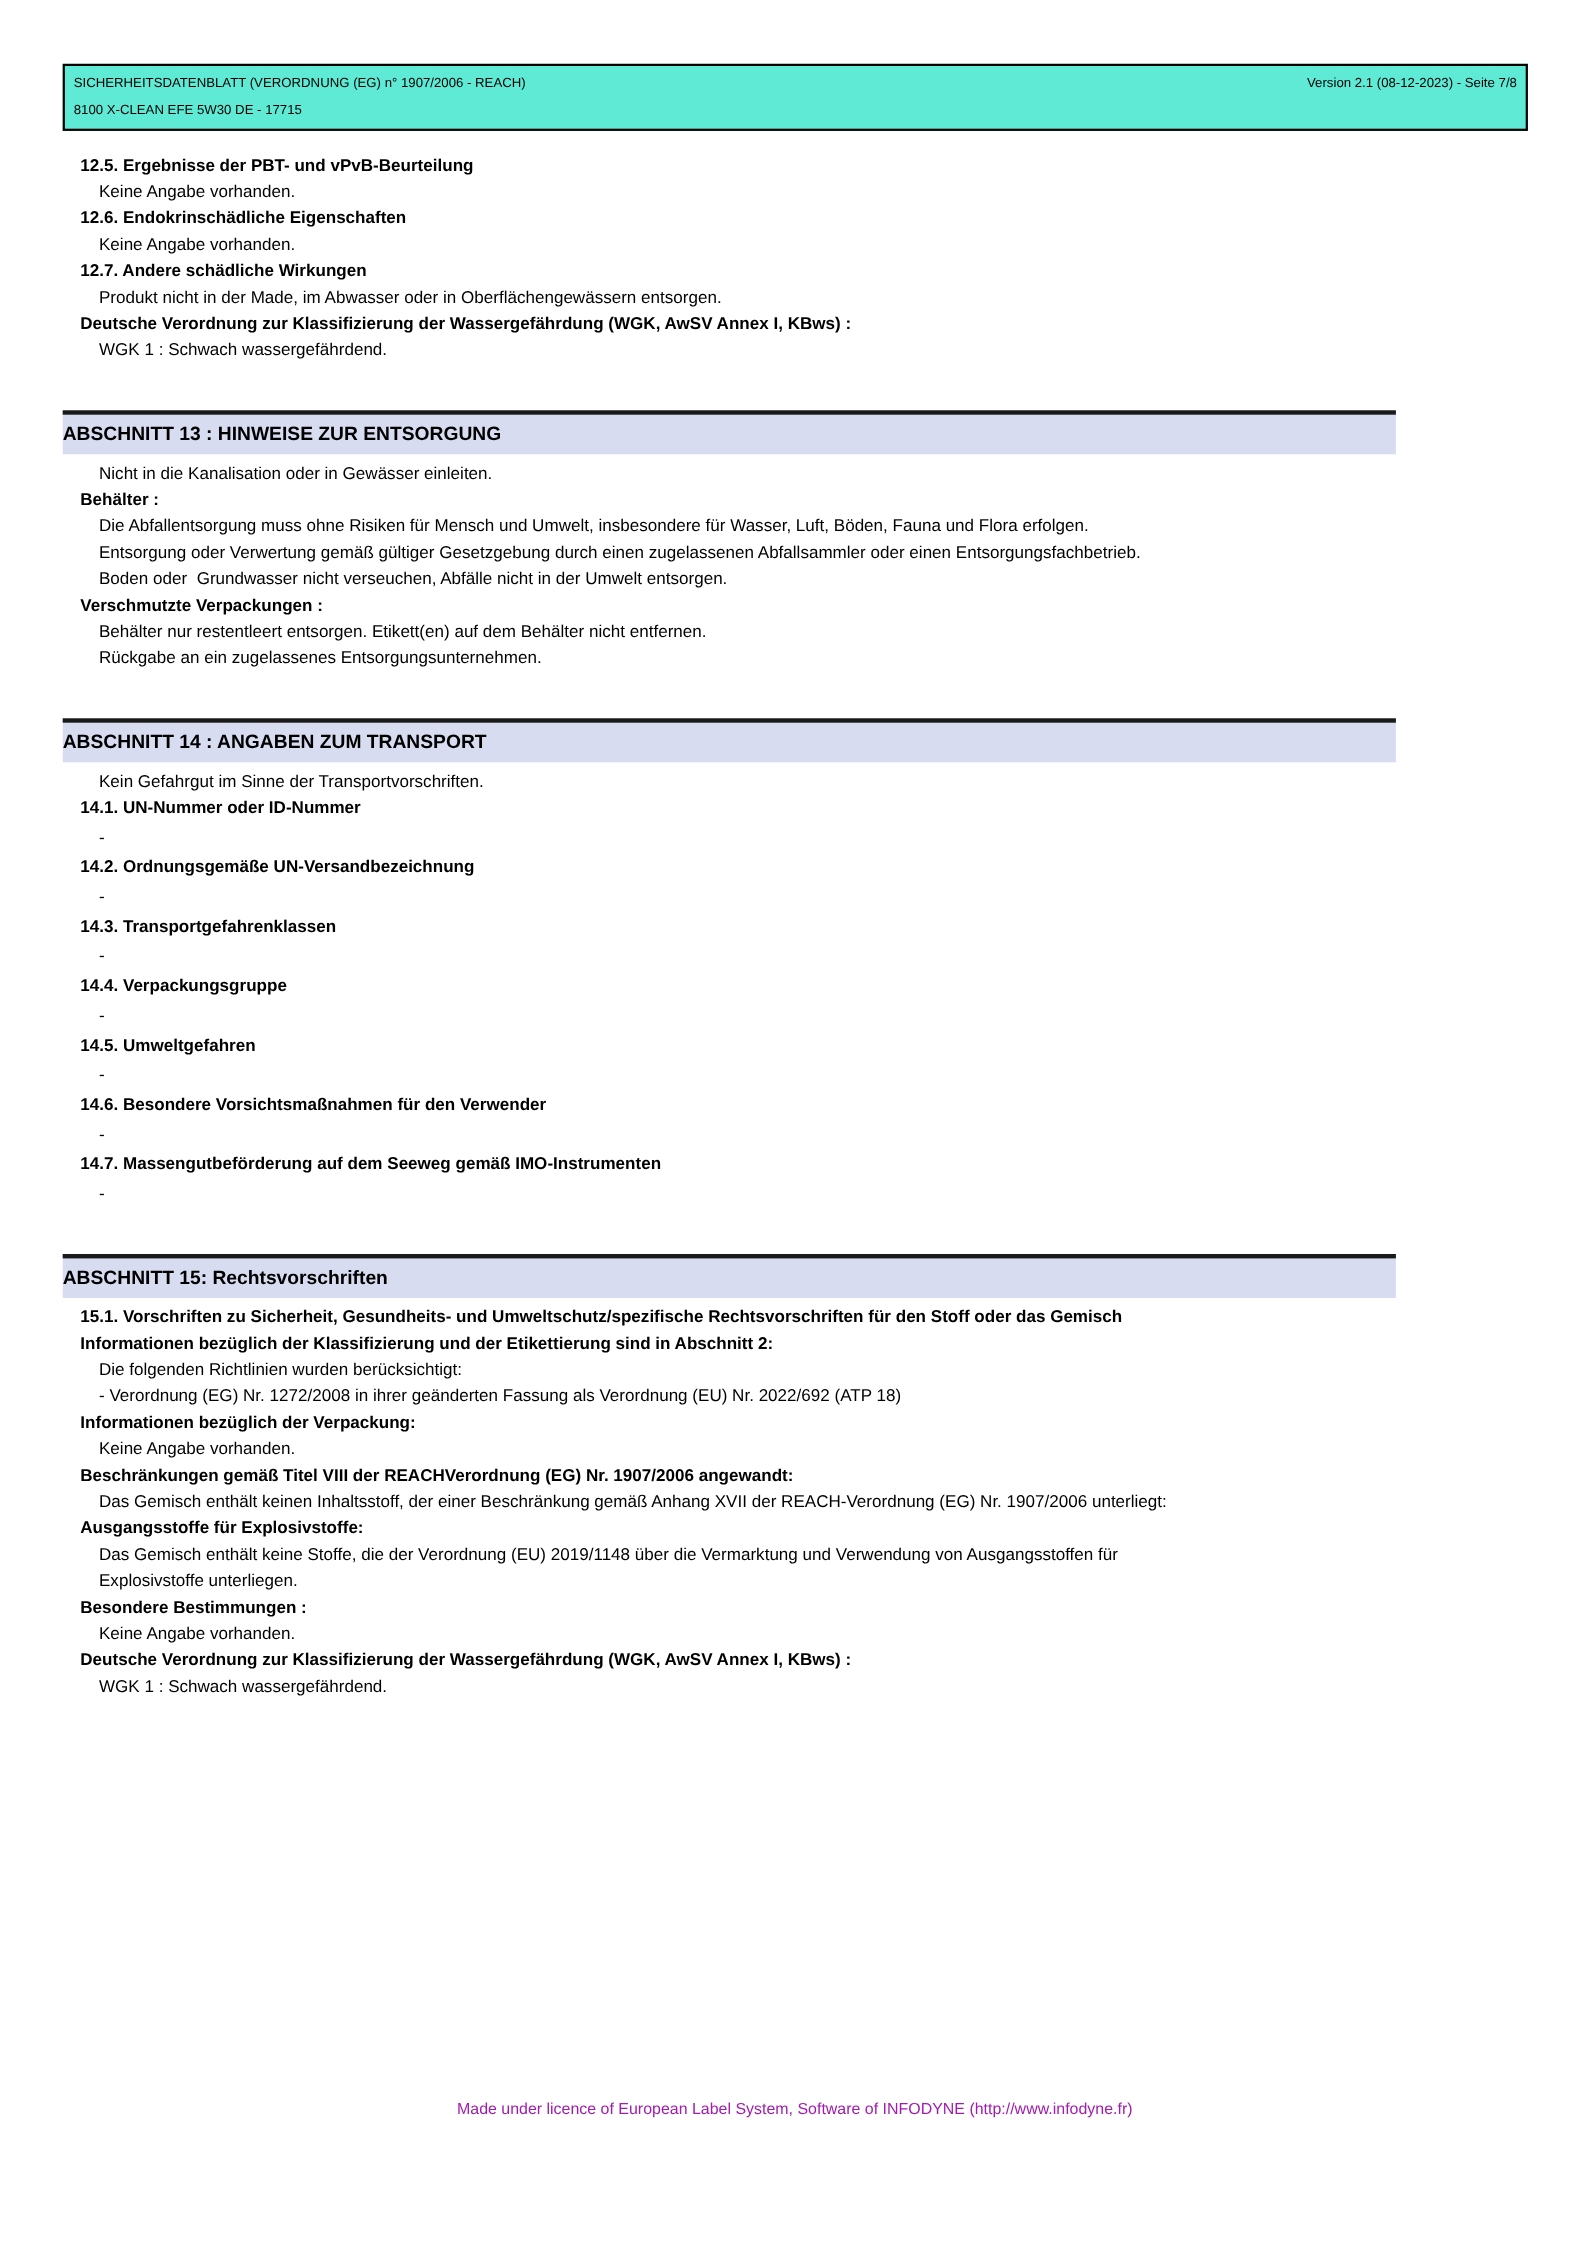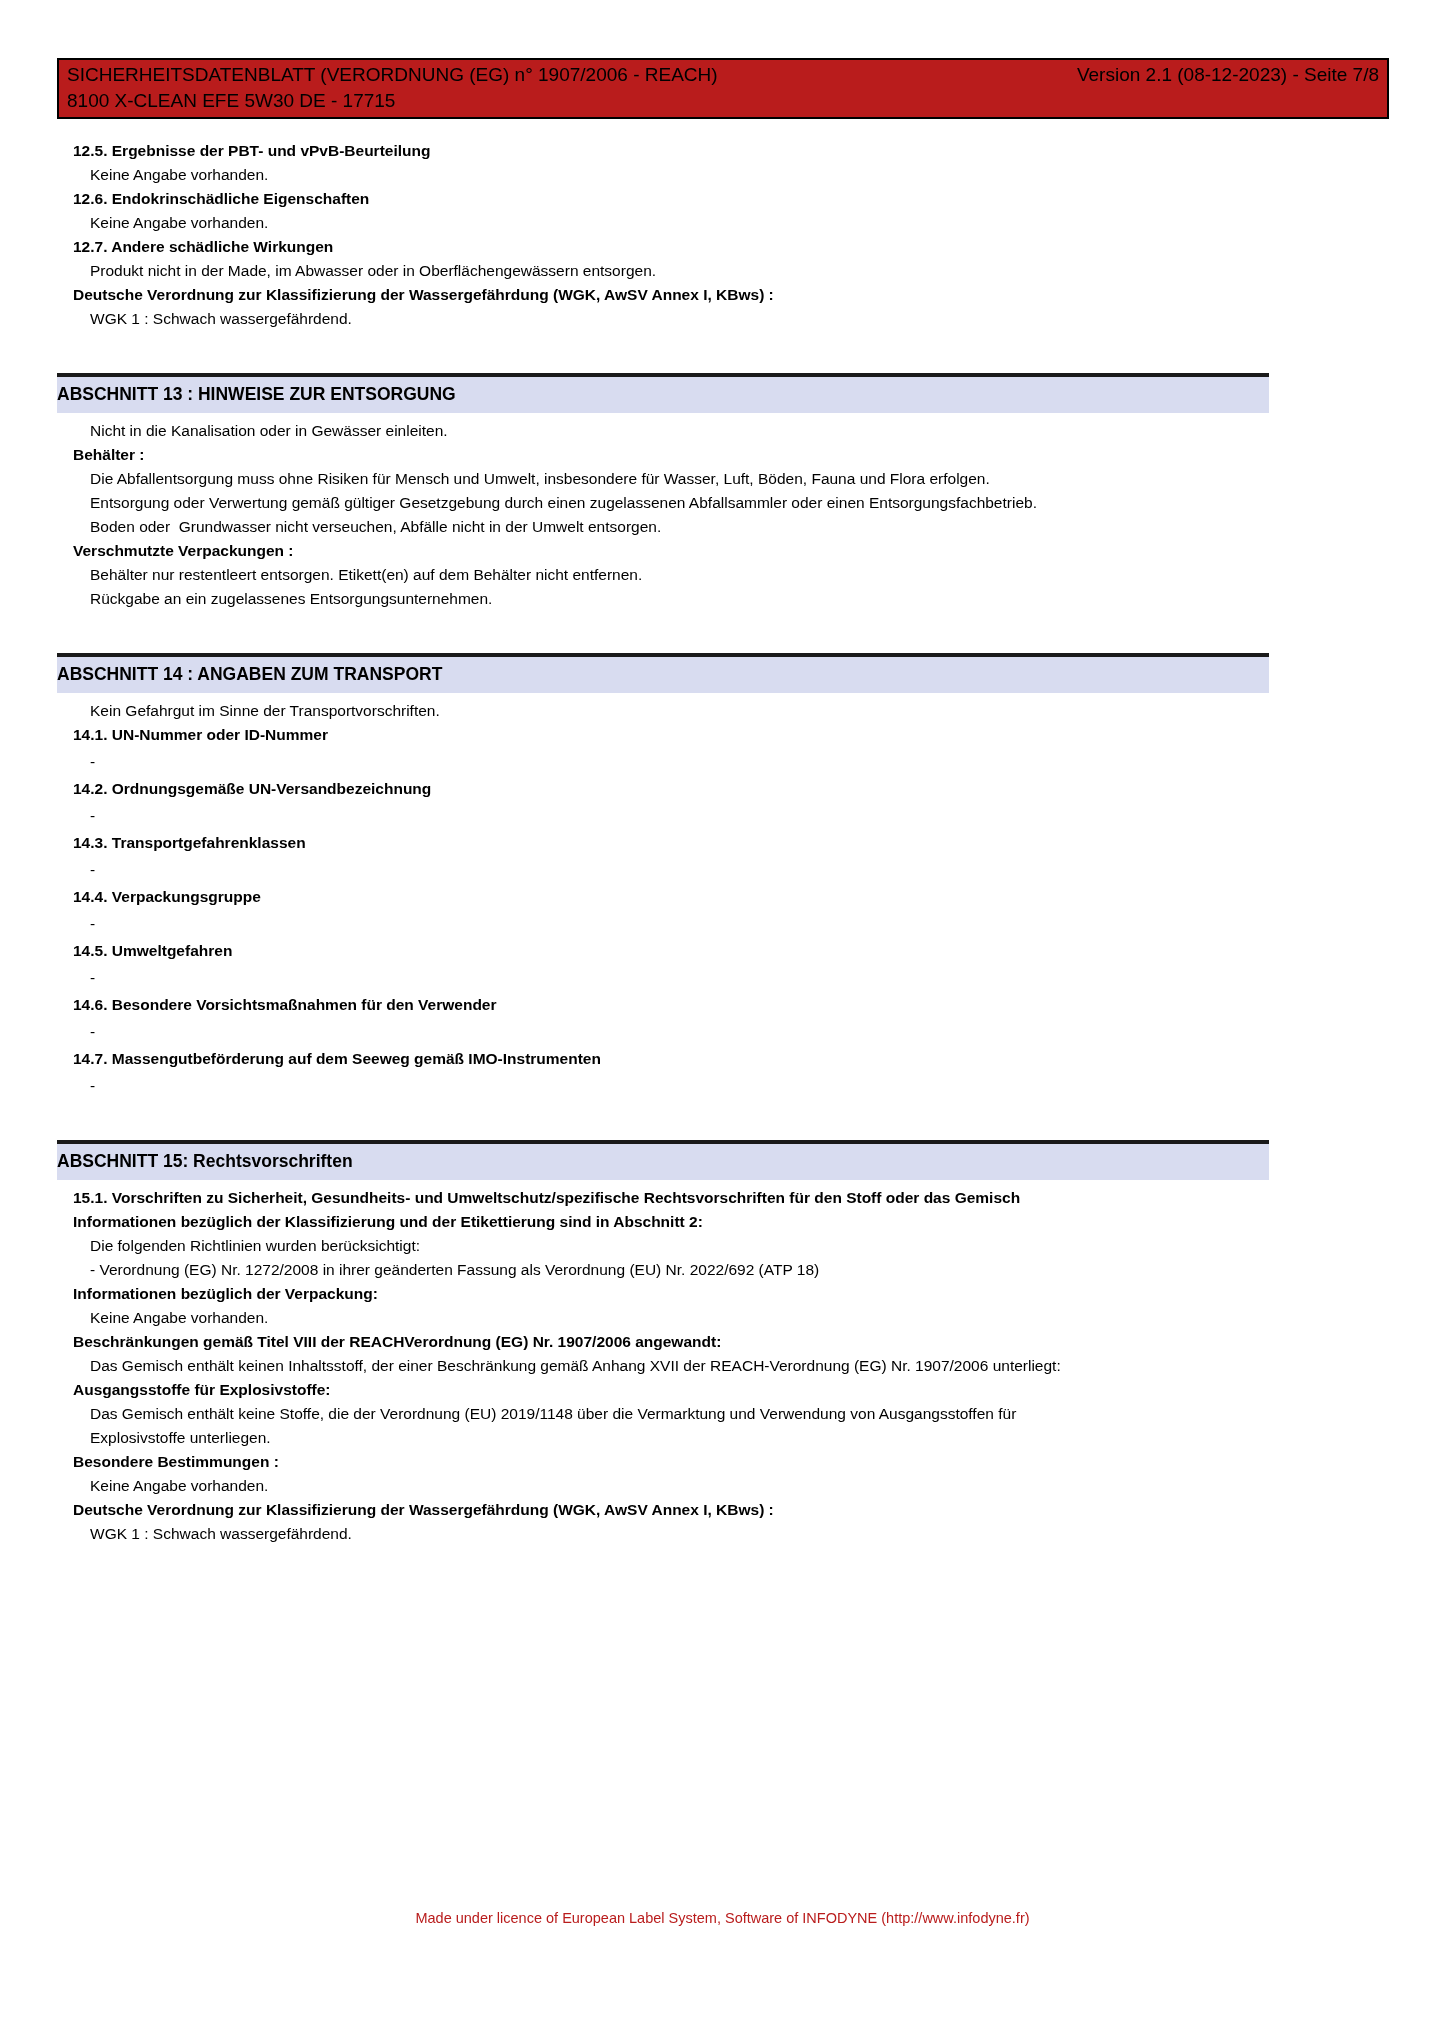--- a/index.html
+++ b/index.html
@@ -19,23 +19,23 @@
   .content-col {
     position: absolute;
     left: 57px;
     top: 58px;
     width: 1356px;
   }
   .header-box {
     box-sizing: border-box;
     width: 1332px;
     border: 2px solid #000000;
-    background: #b91c1c;
+    background: #5eead4;
     padding: 2px 8px 4px 8px;
-    font-size: 19px;
+    font-size: 12px;
   }
   .header-line1 {
     display: flex;
     justify-content: space-between;
     align-items: baseline;
     line-height: 26px;
   }
   .header-line2 {
     line-height: 25px;
   }
@@ -73,21 +73,21 @@
     font-weight: bold;
     line-height: 23px;
   }
   .footer {
     position: absolute;
     left: 0;
     top: 1908px;
     width: 100%;
     text-align: center;
     font-size: 14.5px;
-    color: #b91c1c;
+    color: #a21caf;
     line-height: 20px;
   }
 </style>
 </head>
 <body>
 
 <div class="page">
   <div class="content-col">
 
     <div class="header-box">

